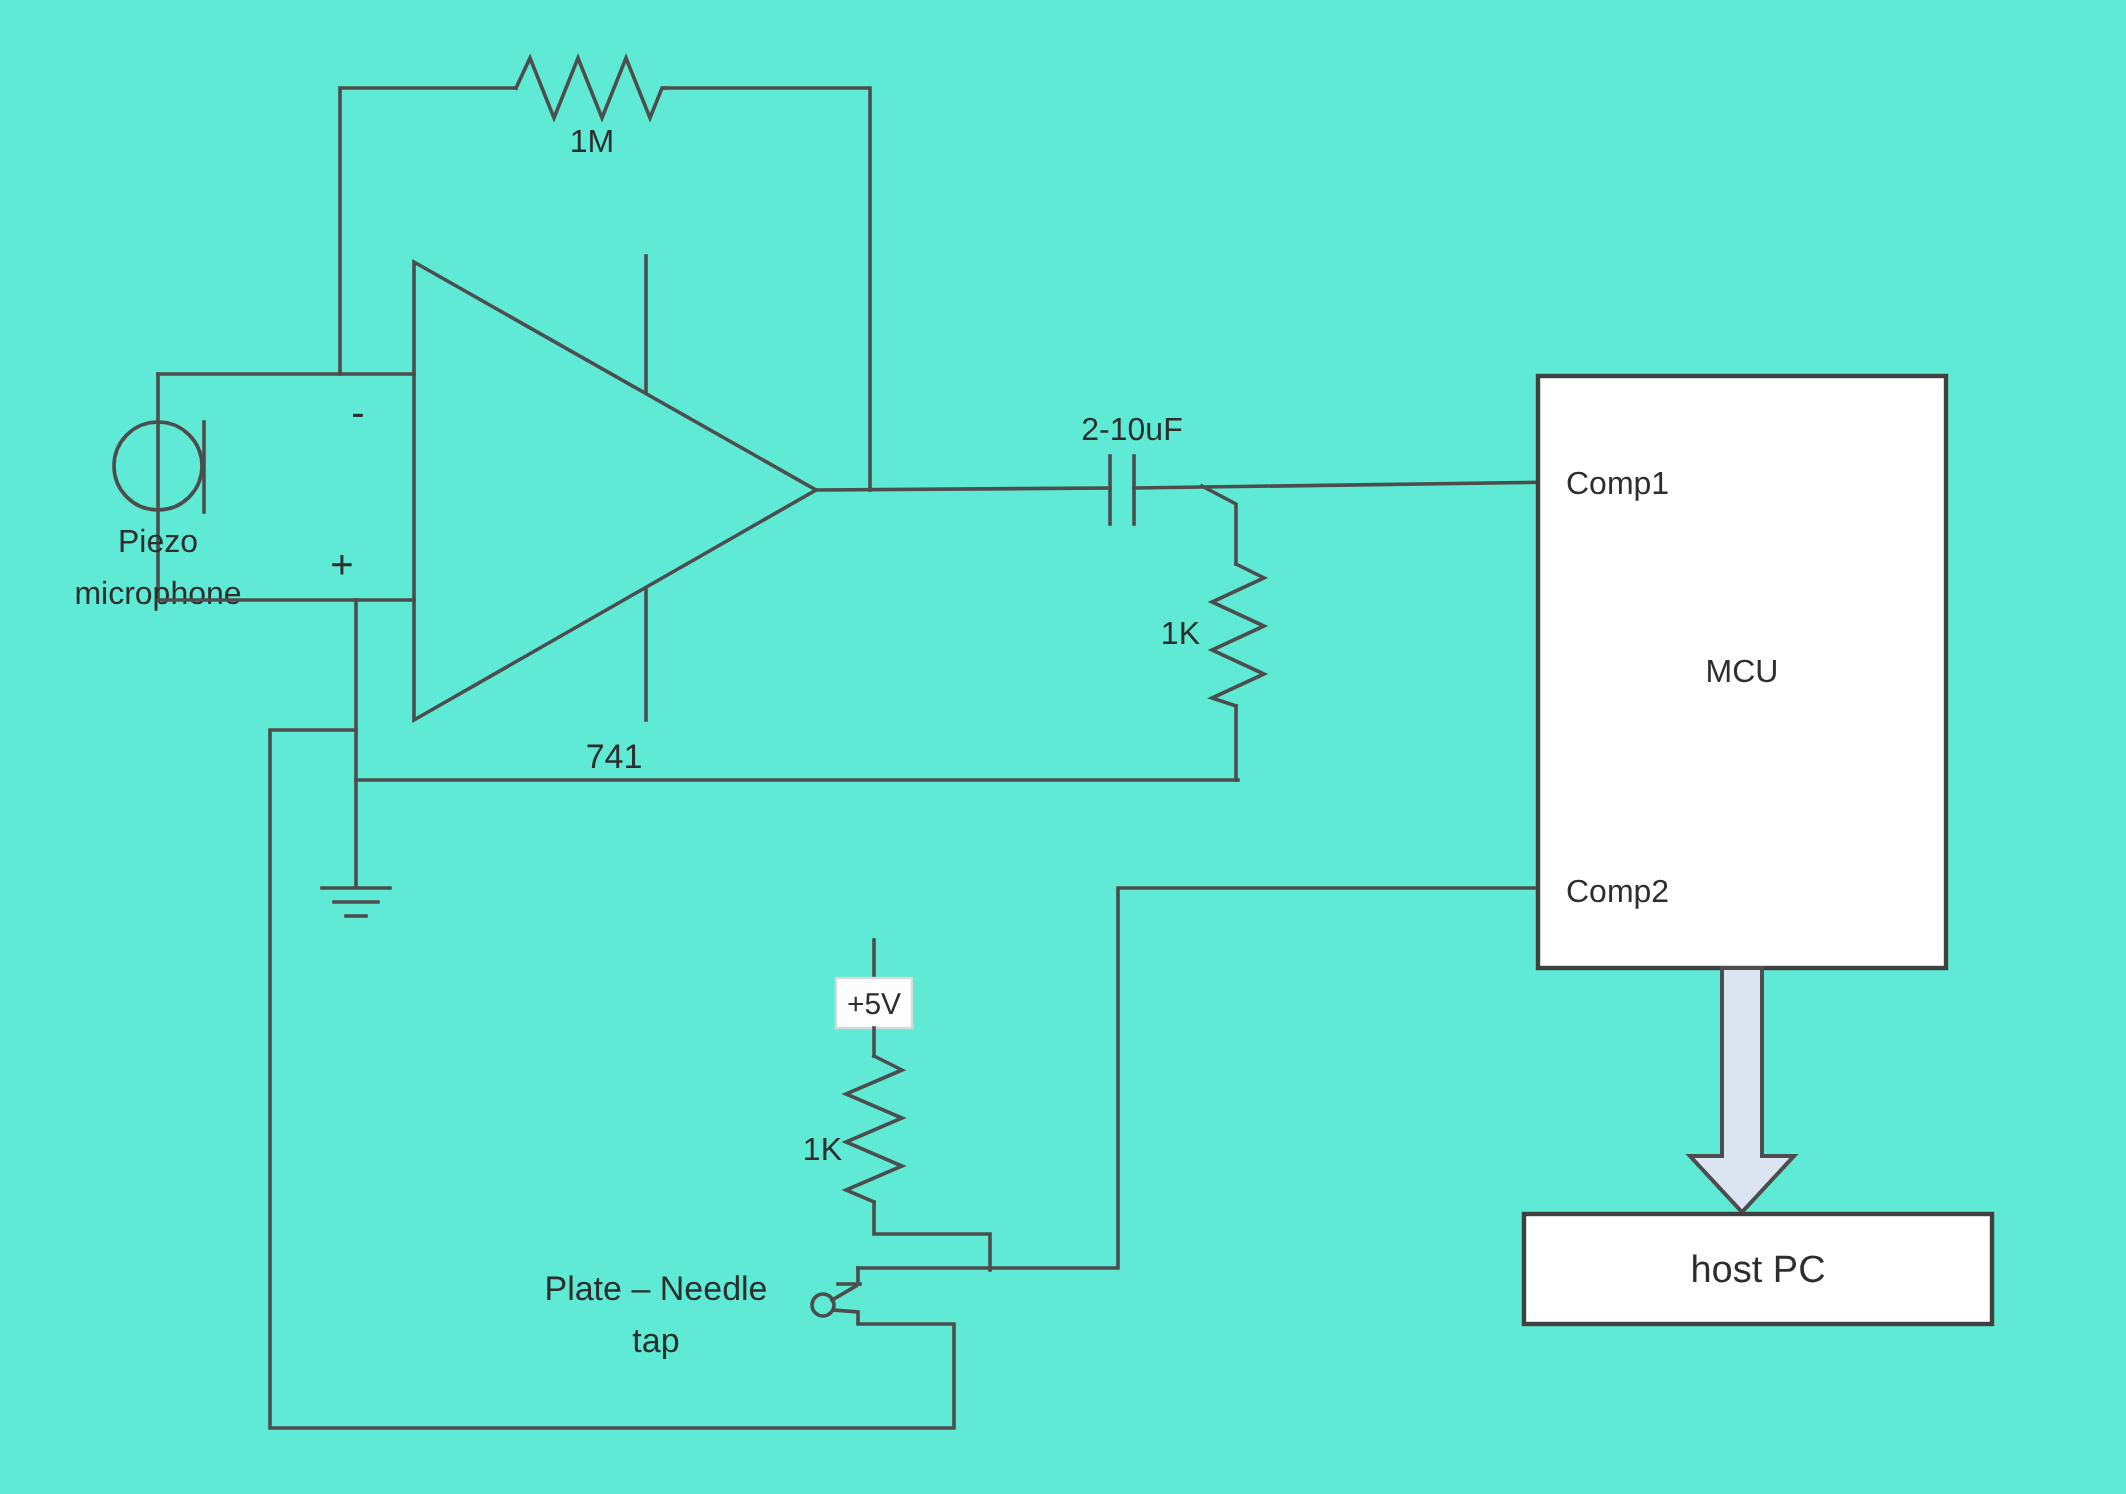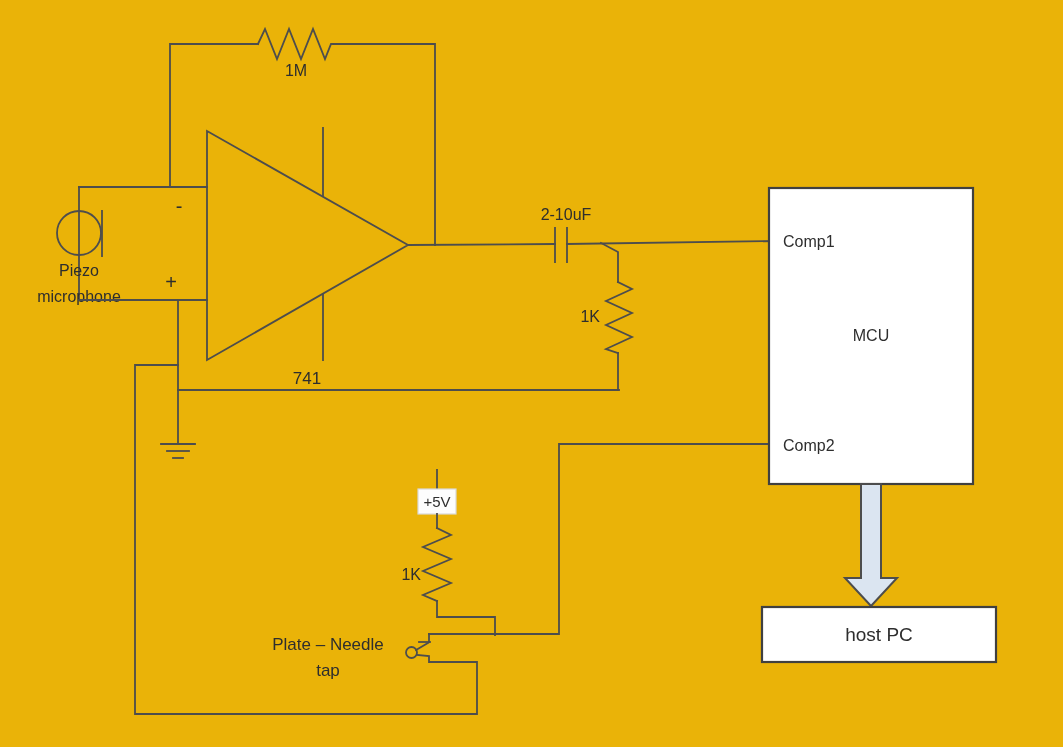--- a/index.html
+++ b/index.html
@@ -1,16 +1,16 @@
 <!DOCTYPE html>
 <html><head>
 <meta charset="utf-8">
 <style>
   html, body { margin: 0; padding: 0; background: #ffffff; }
-  .canvas-wrap { width: 1063px; height: 747px; position: relative; background: #eab308; text-align: center; }
+  .canvas-wrap { width: 1063px; height: 747px; position: relative; background: #5eead4; text-align: center; }
   svg { display: block; }
   svg text {
     font-family: "Liberation Sans", sans-serif;
     fill: #2e2e2e;
   }
   .wire   { stroke: #4d4d4d; stroke-width: 1.8; fill: none; stroke-linecap: square; stroke-linejoin: miter; }
   .boxline{ stroke: #404040; stroke-width: 2.2; fill: #ffffff; }
   .arrow  { stroke: #4d4d4d; stroke-width: 2; fill: #dbe5f1; stroke-linejoin: miter; }
   .supplybox { stroke: #d9d9d9; stroke-width: 1.2; fill: #fdfdfd; }
   .t16 { font-size: 16px; }

